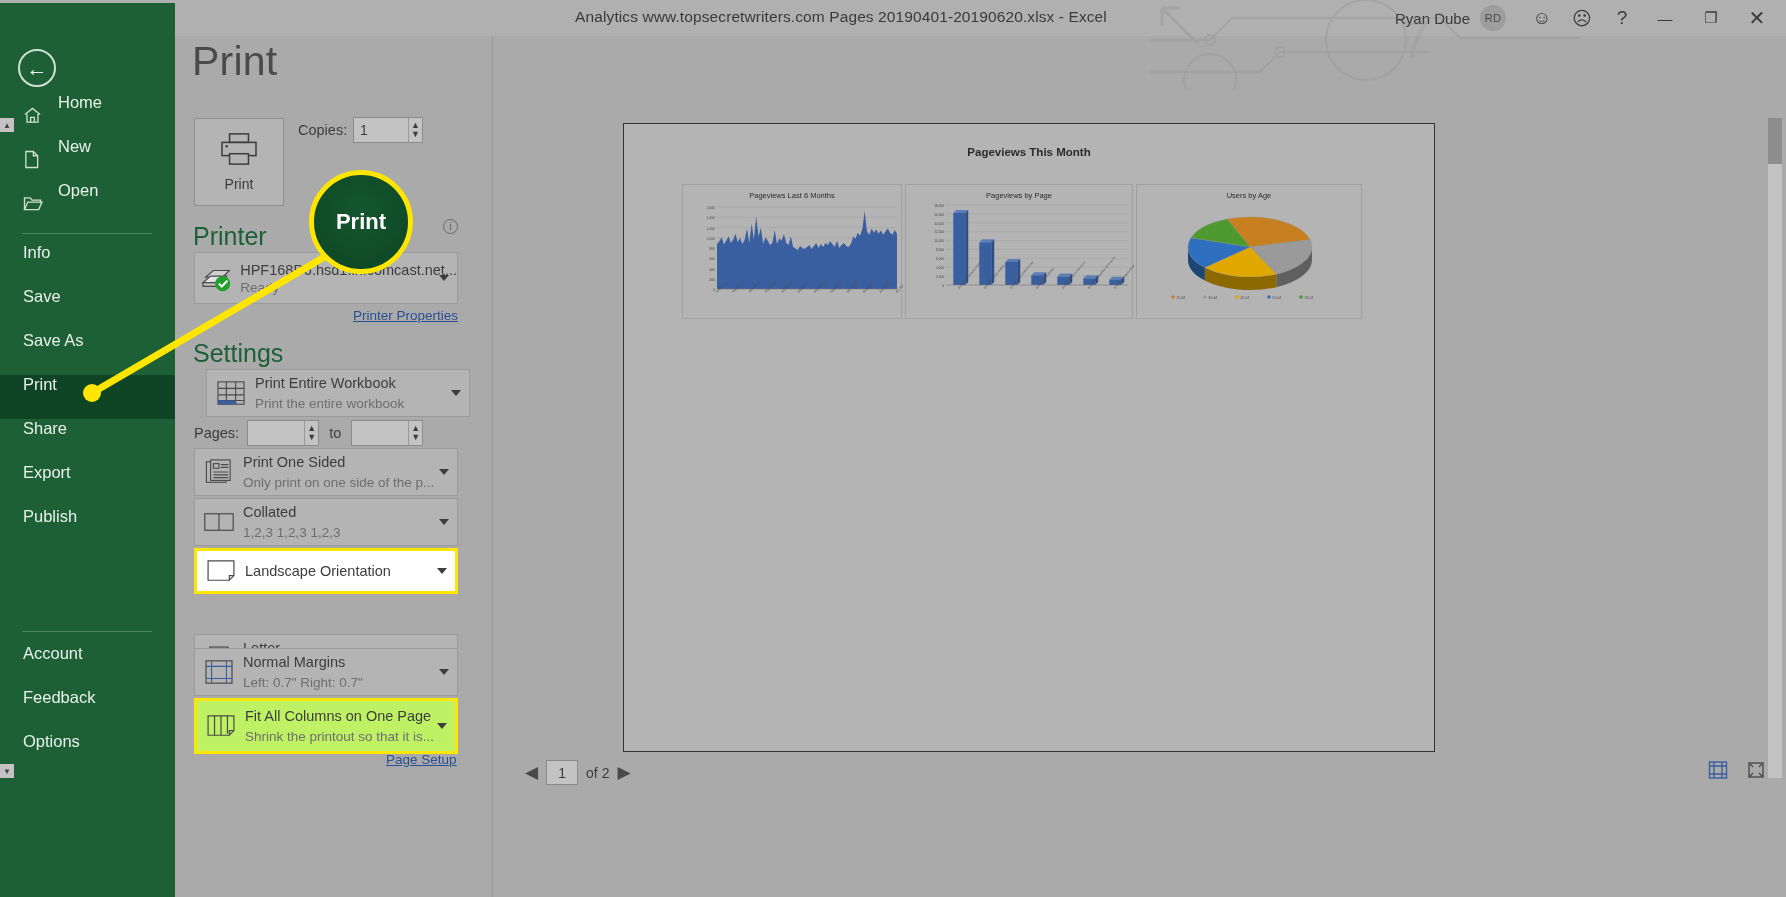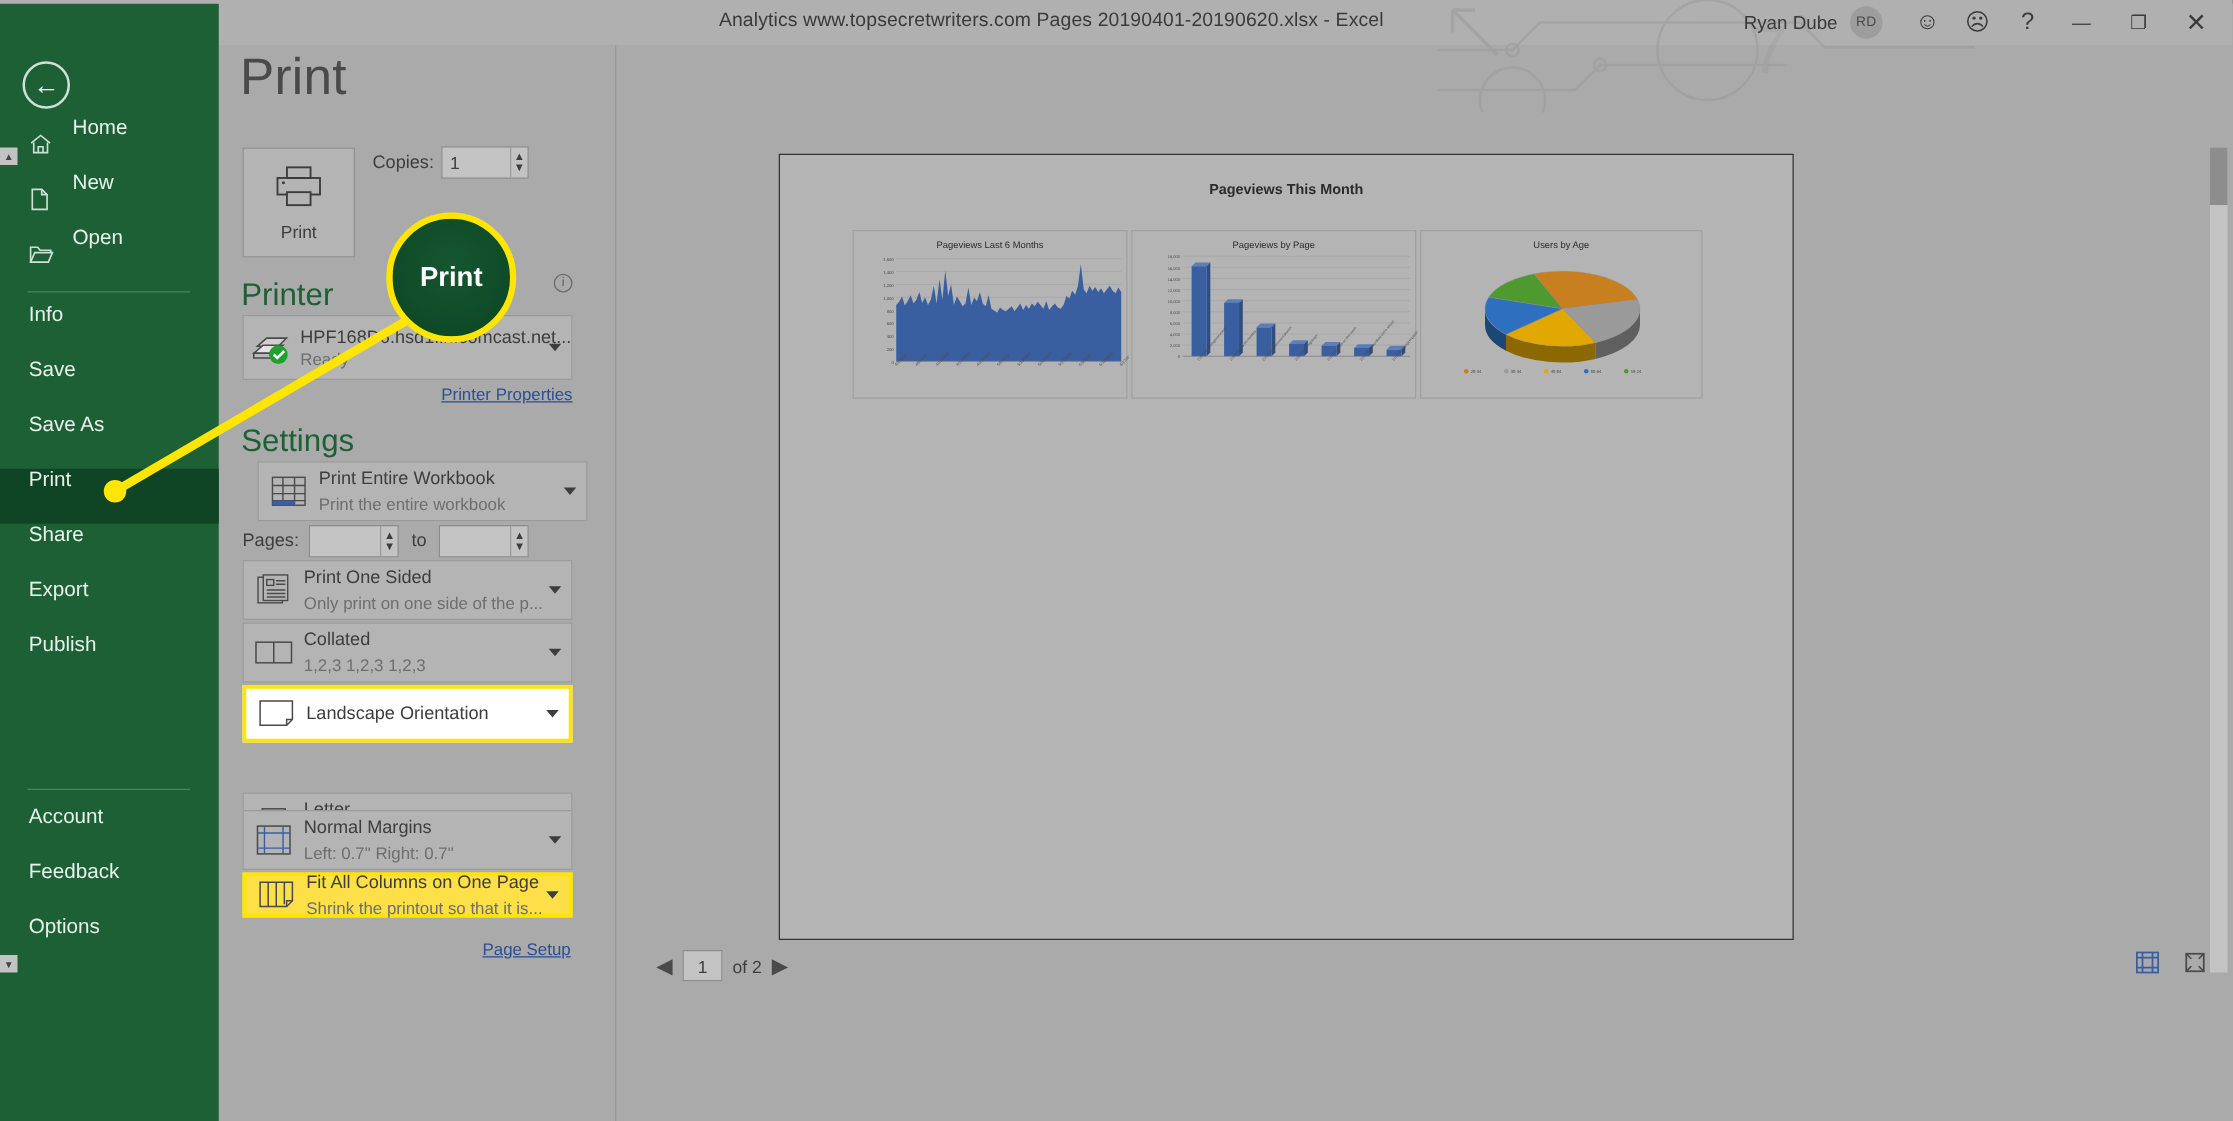--- a/index.html
+++ b/index.html
@@ -122,21 +122,21 @@
     border:1px solid #9a9a9a; background:#b4b4b4; display:flex; align-items:center;
   }
   .opt .oico{ width:48px; display:flex; justify-content:center; align-items:center; }
   .opt .otxt{ display:flex; flex-direction:column; }
   .opt .t1{ font-size:14.5px; color:#3d3d3d; line-height:17px; }
   .opt .t2{ font-size:13.5px; color:#6e6e6e; line-height:17px; margin-top:3px; }
   .opt.hl-white{
     background:#ffffff; border:3px solid #ffe600; height:46px;
   }
   .opt.hl-green{
-    background:#fde047; border:3px solid #ffe600; height:36px;
+    background:#bef264; border:3px solid #ffe600; height:56px;
   }
   .pages-row{ position:absolute; left:194px; top:420px; display:flex; align-items:center; }
   .pages-row .plbl{ font-size:14.5px; color:#3d3d3d; margin-right:8px; }
   .pages-row .tolbl{ font-size:14.5px; color:#3d3d3d; margin:0 10px; }
 
   
   .divider{ position:absolute; left:492px; top:36px; width:1px; height:861px; background:#9a9a9a; }
   .sheet{
     position:absolute; left:623px; top:123px; width:812px; height:629px;
     background:#b4b4b4; border:1px solid #333;

